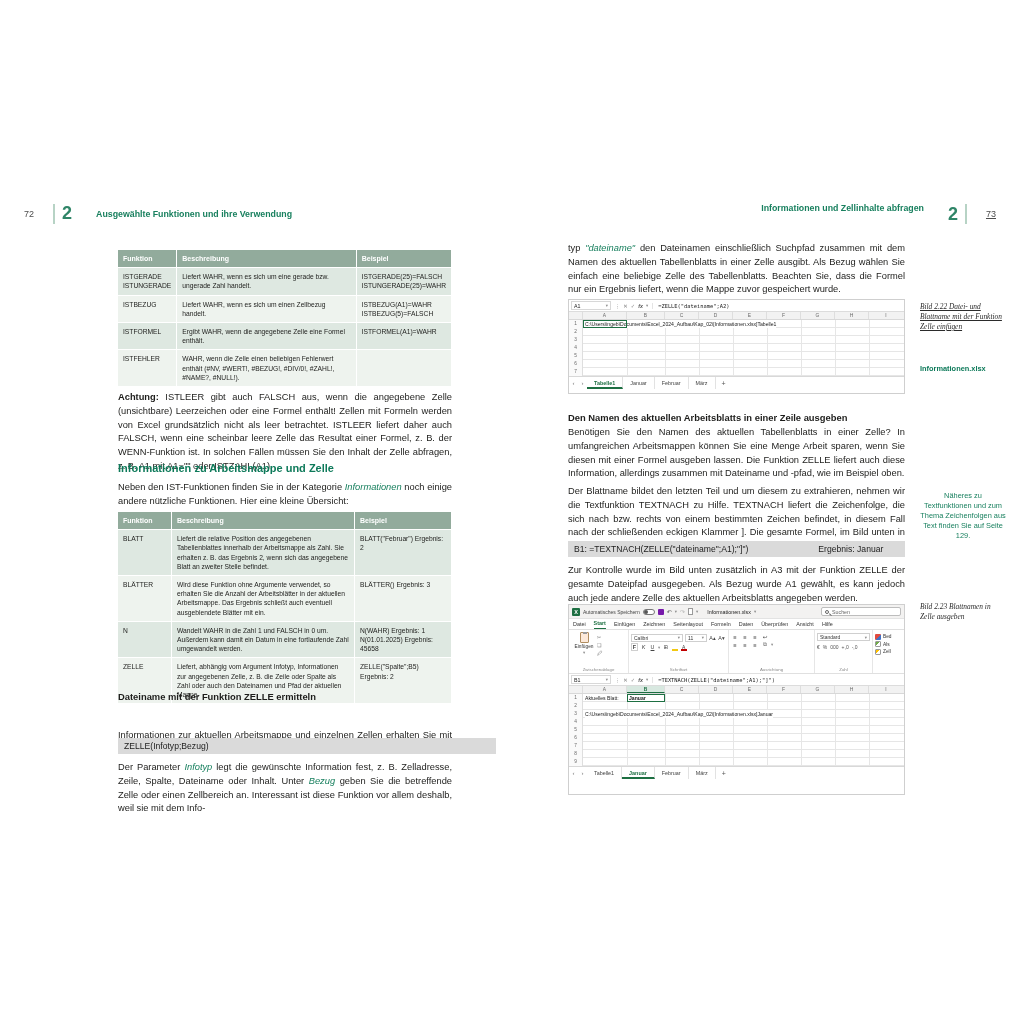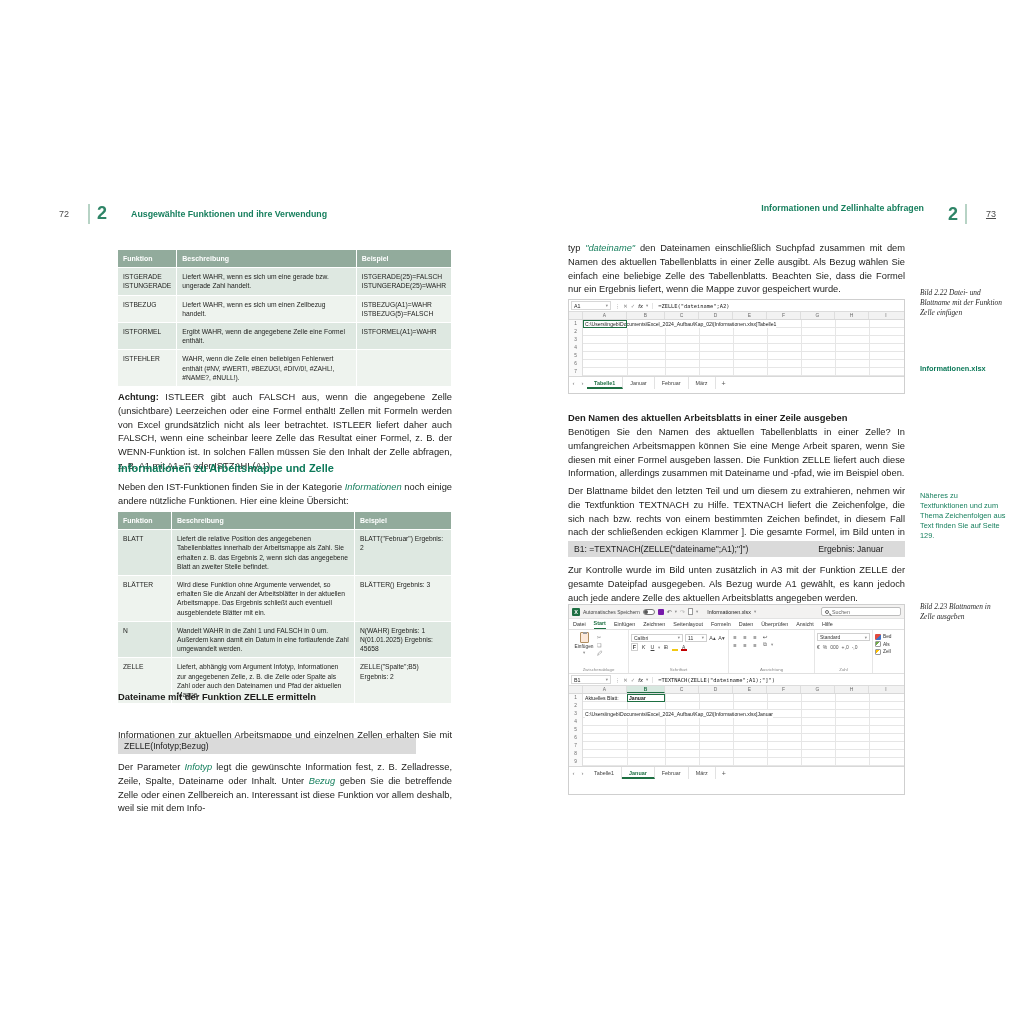--- a/index.html
+++ b/index.html
@@ -11,21 +11,21 @@
   }
   
   .page-head { position:absolute; top:203px; display:flex; align-items:center; }
   .page-head.left { left:24px; }
   .page-head.right { right:24px; }
   .pagenum { font-size:9px; color:#4d4d4d; }
   .head-rule { width:2px; height:20px; background:#b7d3c5; margin:0 7px; }
   .chapnum { font-size:18px; font-weight:bold; color:#2f8567; }
   .head-title { font-size:8.8px; font-weight:bold; color:#19805f; margin:0 0 0 24px; }
   .page-head.right .head-title { margin:0 24px 12px 0; }
-  .page-head.left .pagenum { margin-right:12px;margin-left:35px; }
+  .page-head.left .pagenum { margin-right:12px; }
   .page-head.right .pagenum { margin-left:12px;text-decoration:underline; }
 
   
   .blk { position:absolute; }
   .body-text { font-size:9.3px; line-height:13.8px; text-align:justify; color:#1d1d1b; }
   .em-green { color:#19805f; font-style:italic; }
   .b { font-weight:bold; }
   .sec-heading { font-size:11px; font-weight:bold; color:#0e7a5a; }
   .sub-heading { font-size:9.4px; font-weight:bold; color:#1d1d1b; }
   .codebox { background:#dadada; font-size:8.6px; padding:3px 6px; color:#222; display:flex; }
@@ -42,21 +42,21 @@
     white-space:pre-line;
   }
   table.booktable tr.ra td { background:#dee8e1; }
   table.booktable tr.rb td { background:#eef3ee; }
   .t1 .cf { width:50px; } .t1 .cd { width:190px; } .t1 .cb { width:94px; }
   .t2 .cf { width:54px; } .t2 .cd { width:183px; } .t2 .cb { width:97px; }
 
   
   .mnote { position:absolute; left:920px; width:86px; font-size:7.4px; line-height:10px; }
   .mnote.caption { font-family:"Liberation Serif", serif; font-style:italic; color:#2b2b2b; }
-  .mnote.green { color:#19805f; }
+  .mnote.green { color:#19805f;text-align:center; }
   .mnote.file { color:#0e7a5a; font-weight:bold; }
 
   
   .xl { position:absolute; left:568px; width:337px; background:#fff; border:1px solid #cfcfcf; font-size:5.3px; color:#333; }
   .xl-fbar { display:flex; align-items:center; height:12px; border-bottom:1px solid #dcdcdc; background:#fff; }
   .xl-name { width:40px; height:9px; border:1px solid #d8d8d8; margin-left:2px; display:flex; align-items:center; justify-content:space-between; padding:0 2px; font-size:5.3px; color:#222; }
   .xl-fico { display:flex; align-items:center; gap:3px; padding:0 4px; color:#8a8a8a; border-right:1px solid #e4e4e4; }
   .xl-fico .fx { font-style:italic; font-weight:bold; color:#555; }
   .xl-formula { font-family:"DejaVu Sans Mono", monospace; font-size:5.4px; color:#222; padding-left:5px; white-space:nowrap; }
   .xl-cols { display:flex; height:8px; background:#f2f2f2; border-bottom:1px solid #d8d8d8; color:#6a6a6a; }
@@ -225,21 +225,21 @@
         <td>Liefert, abhängig vom Argument Infotyp, Informationen zur angegebenen Zelle, z. B. die Zeile oder Spalte als Zahl oder auch den Dateinamen und Pfad der aktuellen Mappe.</td>
         <td>ZELLE("Spalte";B5)   Ergebnis: 2</td>
       </tr>
     </tbody>
   </table>
 
   <h3 class="sub-heading blk" style="left:118px; top:691px;">Dateiname mit der Funktion ZELLE ermitteln</h3>
 
   <p class="body-text blk" style="left:118px; top:705px; width:334px;margin-top:24px;">Informationen zur aktuellen Arbeitsmappe und einzelnen Zellen erhalten Sie mit der Funktion ZELLE. Diese hat folgenden Aufbau:</p>
 
-  <div class="codebox blk" style="left:118px; top:738px; width:298px;">
+  <div class="codebox blk" style="left:118px; top:738px; width:378px;">
       <span>ZELLE(Infotyp;Bezug)</span>
     </div>
 
   <p class="body-text blk" style="left:118px; top:761px; width:334px;"><span>Der Parameter </span><span class="em-green">Infotyp</span><span> legt die gewünschte Information fest, z. B. Zelladresse, Zeile, Spalte, Dateiname oder Inhalt. Unter </span><span class="em-green">Bezug</span><span> geben Sie die betreffende Zelle oder einen Zellbereich an. Interessant ist diese Funktion vor allem deshalb, weil sie mit dem Info-</span></p>
 
   <p class="body-text blk" style="left:568px; top:242px; width:337px;"><span>typ </span><span class="em-green">"dateiname"</span><span> den Dateinamen einschließlich Suchpfad zusammen mit dem Namen des aktuellen Tabellenblatts in einer Zelle ausgibt. Als Bezug wählen Sie einfach eine beliebige Zelle des Tabellenblatts. Beachten Sie, dass die Formel nur ein Ergebnis liefert, wenn die Mappe zuvor gespeichert wurde.</span></p>
 
   <div class="xl" style="top:299px; height:95px;">
     <div class="xl-fbar">
       <div class="xl-name">
@@ -470,18 +470,18 @@
       <span class="nav">‹</span>
       <span class="nav">›</span>
       <span class="xl-tab">Tabelle1</span>
       <span class="xl-tab active">Januar</span>
       <span class="xl-tab">Februar</span>
       <span class="xl-tab">März</span>
       <span class="xl-plus">+</span>
     </div>
   </div>
 
-  <p class="mnote caption" style="top:288px;">Bild 2.22 Datei- und Blattname mit der Funktion Zelle einfügen</p>
+  <p class="mnote caption" style="top:302px;text-decoration:underline;">Bild 2.22 Datei- und Blattname mit der Funktion Zelle einfügen</p>
   <p class="mnote file" style="top:364px;">Informationen.xlsx</p>
   <p class="mnote green" style="top:491px;">Näheres zu Textfunktionen und zum Thema Zeichenfolgen aus Text finden Sie auf Seite 129.</p>
   <p class="mnote caption" style="top:602px;">Bild 2.23 Blattnamen in Zelle ausgeben</p>
 
 </div>
 
 </body></html>

